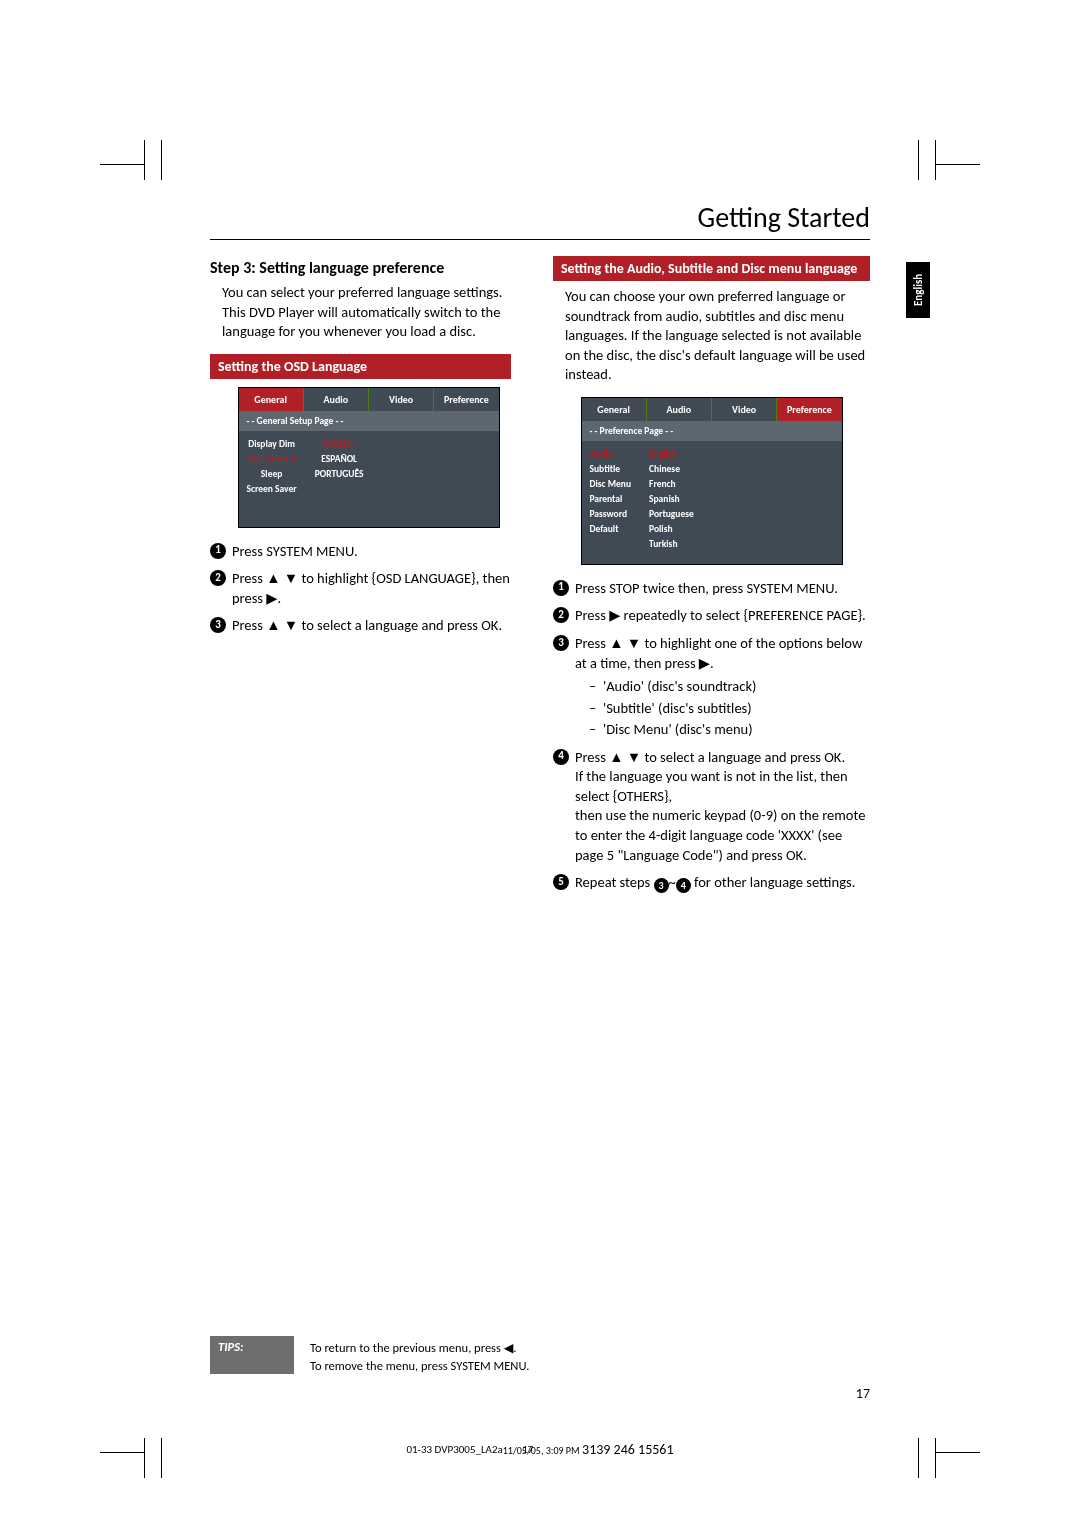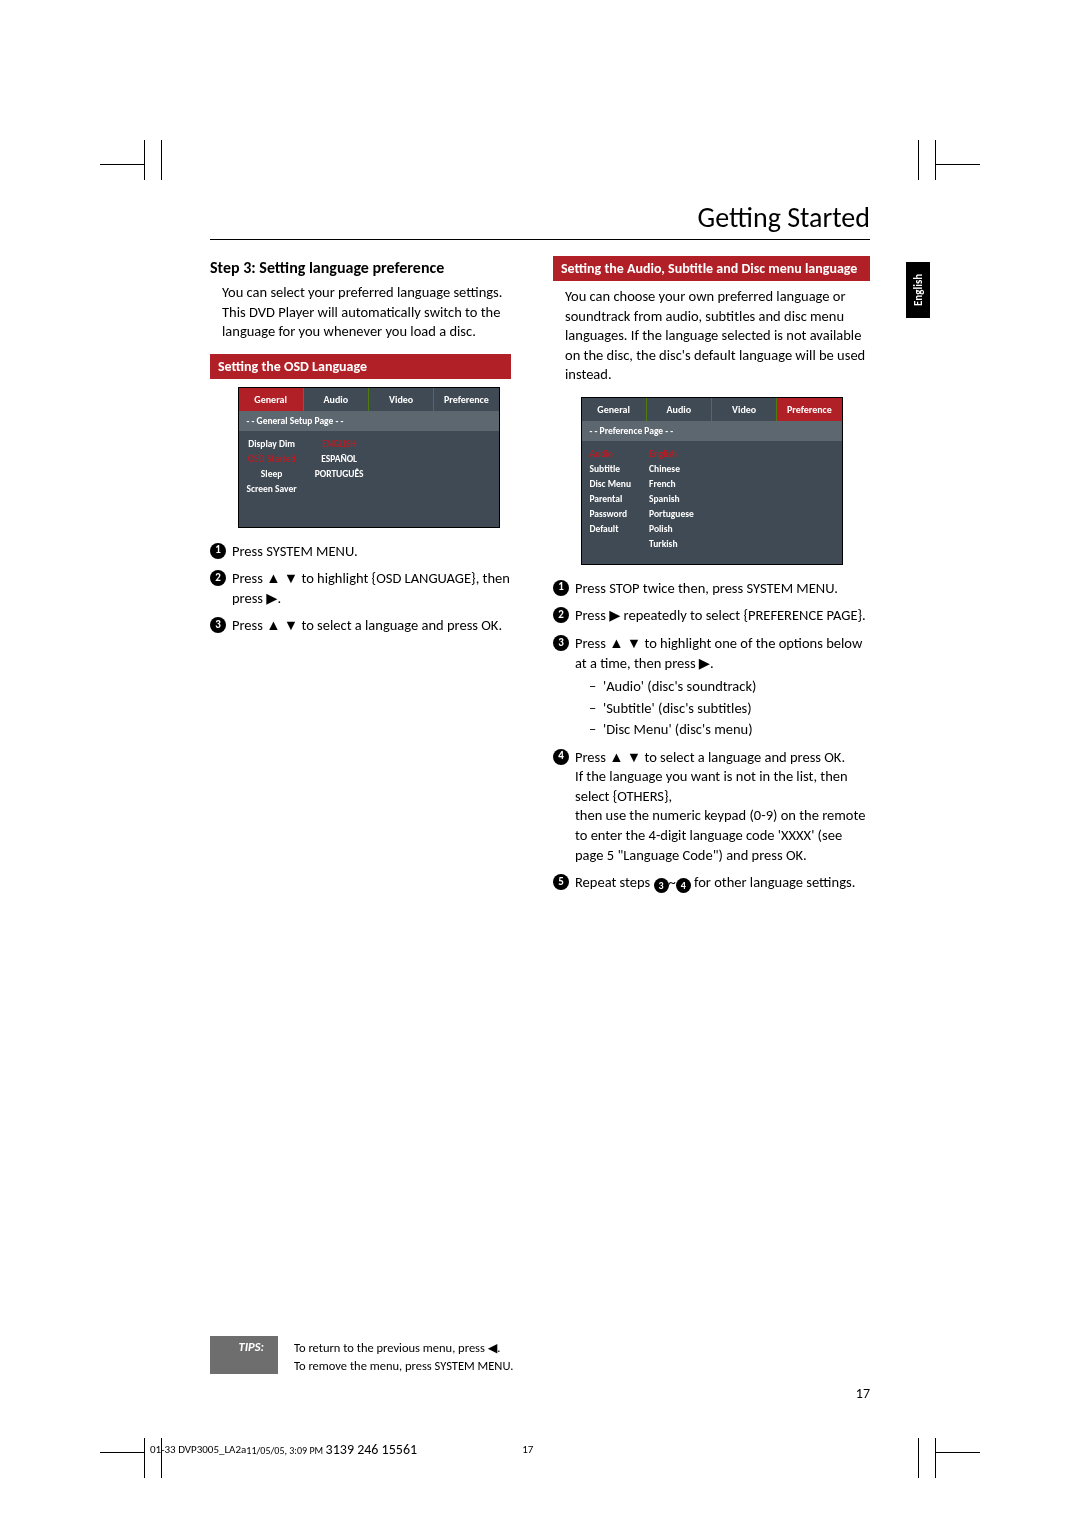--- a/index.html
+++ b/index.html
@@ -205,43 +205,43 @@
     bottom: 34px;
     display: flex;
     font-size: 12.5px;
   }
   .tips-label {
     background: #6e6e6e;
     color: #fff;
     font-style: italic;
     font-weight: bold;
     padding: 3px 14px 3px 8px;
-    width: 68px;
+    width: 84px;
     box-sizing: border-box;
-    text-align: right;
+    text-align: left;
   }
   .tips-text {
     padding: 3px 0 0 16px;
     line-height: 1.4;
   }
   .pagenum {
     position: absolute;
     right: 0;
     bottom: 6px;
     font-size: 14px;
   }
   .footer {
     position: absolute;
     left: 150px;
     right: 150px;
     bottom: 70px;
     font-size: 11px;
     color: #000;
     display: flex;
-    justify-content: flex-start;
+    justify-content: center;
     align-items: center;
   }
   .footer .mid { position:absolute; left:50%; transform:translateX(-160%);}
   b { font-weight: normal; }
 </style>
 </head>
 <body>
 
 <div class="page">
 

